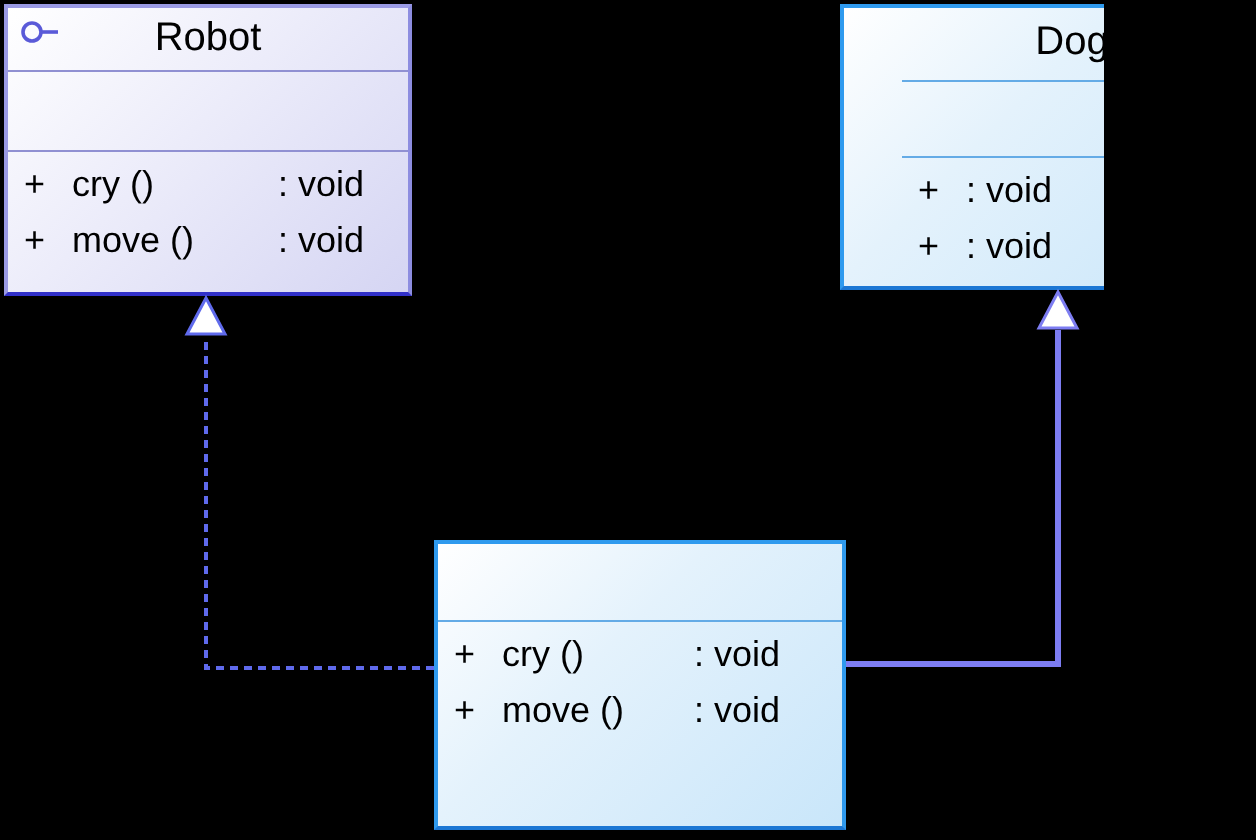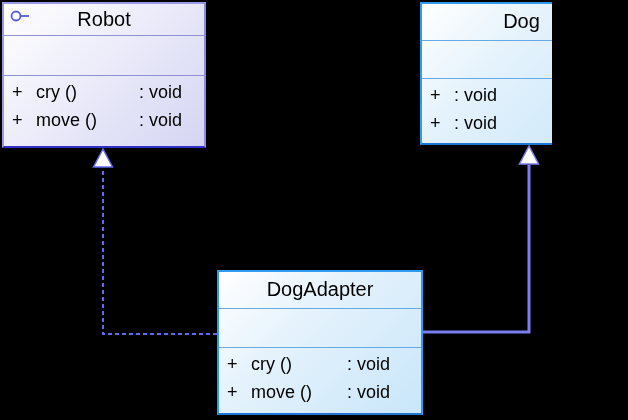--- a/index.html
+++ b/index.html
@@ -37,21 +37,21 @@
   .mrow{display:flex;line-height:28px;white-space:pre;}
   .plus{width:24px;flex:0 0 auto;}
   .mname{flex:0 0 auto;}
   .mtype{flex:0 0 auto;}
 
   .robot{left:2px;top:2px;width:204px;height:146px;}
   .robot .hdr{height:32px;line-height:30px;}
   .robot .attrs{height:40px;}
   .robot .mname{width:103px;}
 
-  .dog{left:420px;top:2px;width:203px;height:143px;}
+  .dog{left:420px;top:2px;width:203px;height:143px;padding-left:29px;}
   .dog .hdr{height:37px;line-height:35px;}
   .dog .attrs{height:38px;}
   .dog .mname{width:87px;}
 
   .adapter{left:217px;top:270px;width:206px;height:145px;}
   .adapter .hdr{height:37px;line-height:35px;}
   .adapter .attrs{height:39px;}
   .adapter .mname{width:96px;}
 
   .iface-icon{position:absolute;left:5px;top:5px;}
@@ -95,23 +95,20 @@
         <span class="mtype">: void</span>
       </div>
       <div class="mrow">
         <span class="plus">+</span>
         <span class="mtype">: void</span>
       </div>
     </div>
   </div>
 
   <div class="uml-class blue adapter">
-    <div class="hdr">
-      <span>DogAdapter</span>
-    </div>
     <div class="attrs"></div>
     <div class="methods">
       <div class="mrow">
         <span class="plus">+</span>
         <span class="mname">cry ()</span>
         <span class="mtype">: void</span>
       </div>
       <div class="mrow">
         <span class="plus">+</span>
         <span class="mname">move ()</span>

